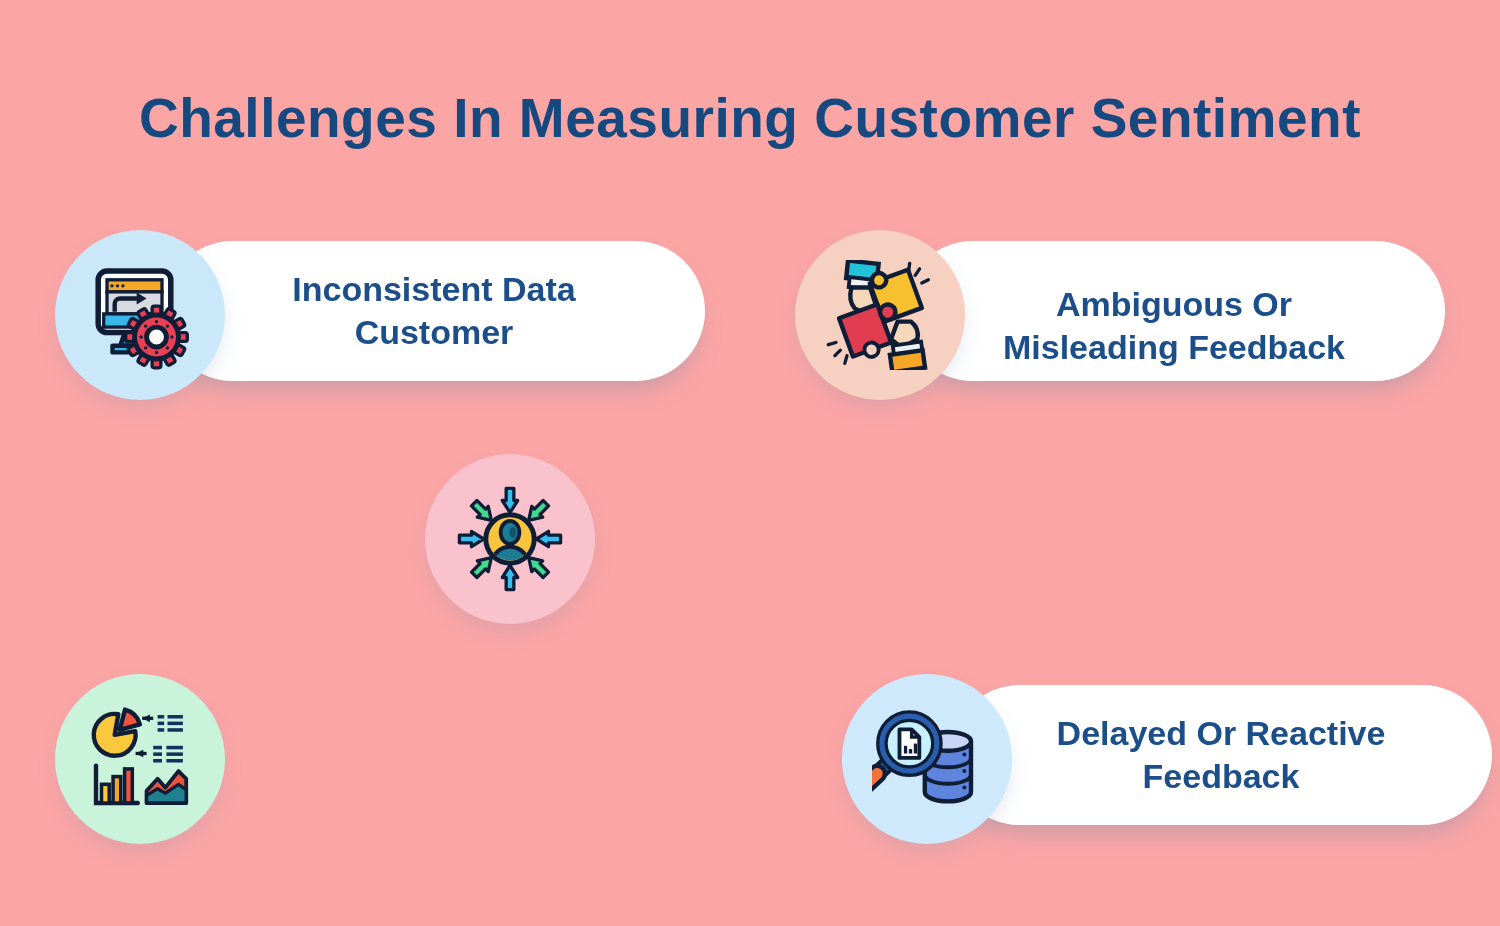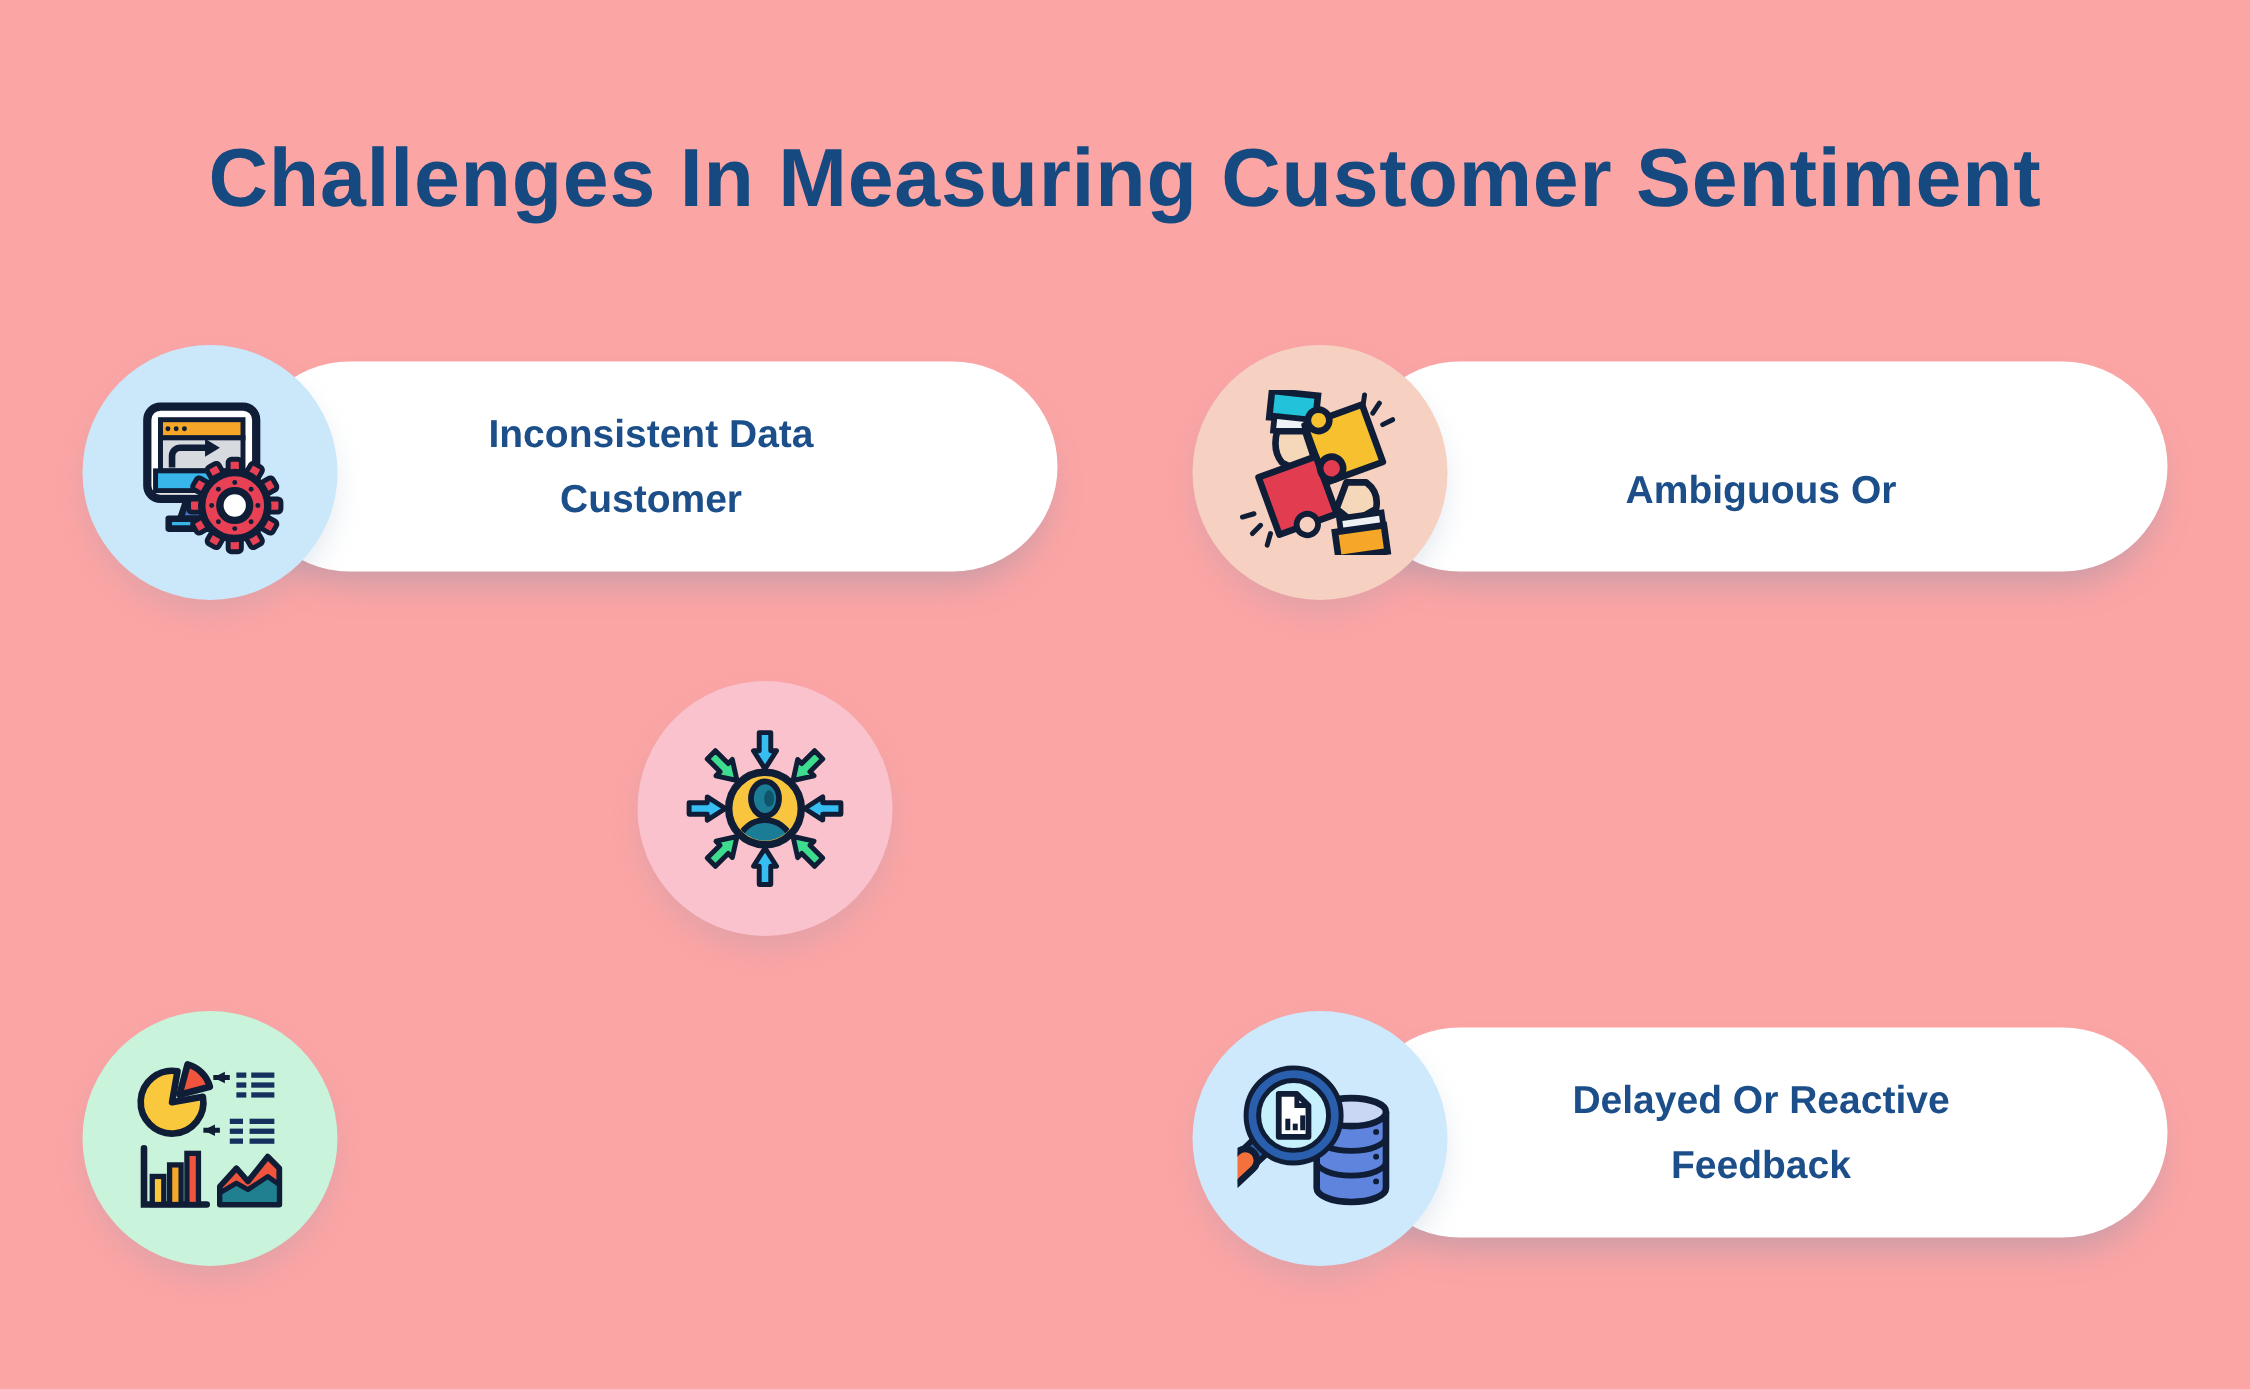--- a/index.html
+++ b/index.html
@@ -27,42 +27,42 @@
 
   .card {
     position: absolute;
     width: 650px;
     height: 170px;
   }
   .card.pos-1 { left: 55px;  top: 228px; }
   .card.pos-2 { left: 795px; top: 228px; }
   .card.pos-3 { left: 425px; top: 452px; }
   .card.pos-4 { left: 55px;  top: 672px; }
-  .card.pos-5 { left: 795px; top: 672px; }
+  .card.pos-5 { left: 842px; top: 672px; }
 
   .pill {
     position: absolute;
     left: 108px;
     top: 13px;
     width: 542px;
     height: 140px;
     background: #ffffff;
     border-radius: 70px;
     box-shadow: 0 14px 22px -6px rgba(108, 140, 173, 0.35);
   }
 
   .label {
     position: absolute;
     inset: 0;
     display: flex;
     flex-direction: column;
     align-items: center;
     justify-content: center;
     text-align: center;
-    font-size: 26px;
+    font-size: 34px;
     font-weight: 700;
     line-height: 43px;
     color: #1c4f8a;
   }
   .label .line { display: block; }
 
   .badge {
     position: absolute;
     left: 0;
     top: 2px;
@@ -132,20 +132,21 @@
           </g>
         </g>
       </svg>
     </div>
   </section>
 
   <section class="card pos-2">
     <div class="pill">
       <div class="label" style="color: rgb(28, 79, 138); margin-top: 30px;">
         <span class="line">Ambiguous Or</span>
+        <span class="line">Misleading Feedback</span>
       </div>
     </div>
     <div class="badge" style="background-color: rgb(246, 208, 192);">
       <svg viewBox="0 0 100 100">
         <g stroke="#0f1d36" stroke-width="3" stroke-linecap="round">
           <path d="M82 14 l4 -6"></path>
             <path d="M88 21 l6 -3"></path>
             <path d="M76 10 l1 -7"></path>
           <path d="M14 82 l-5 5"></path>
             <path d="M20 87 l-2 7"></path>

